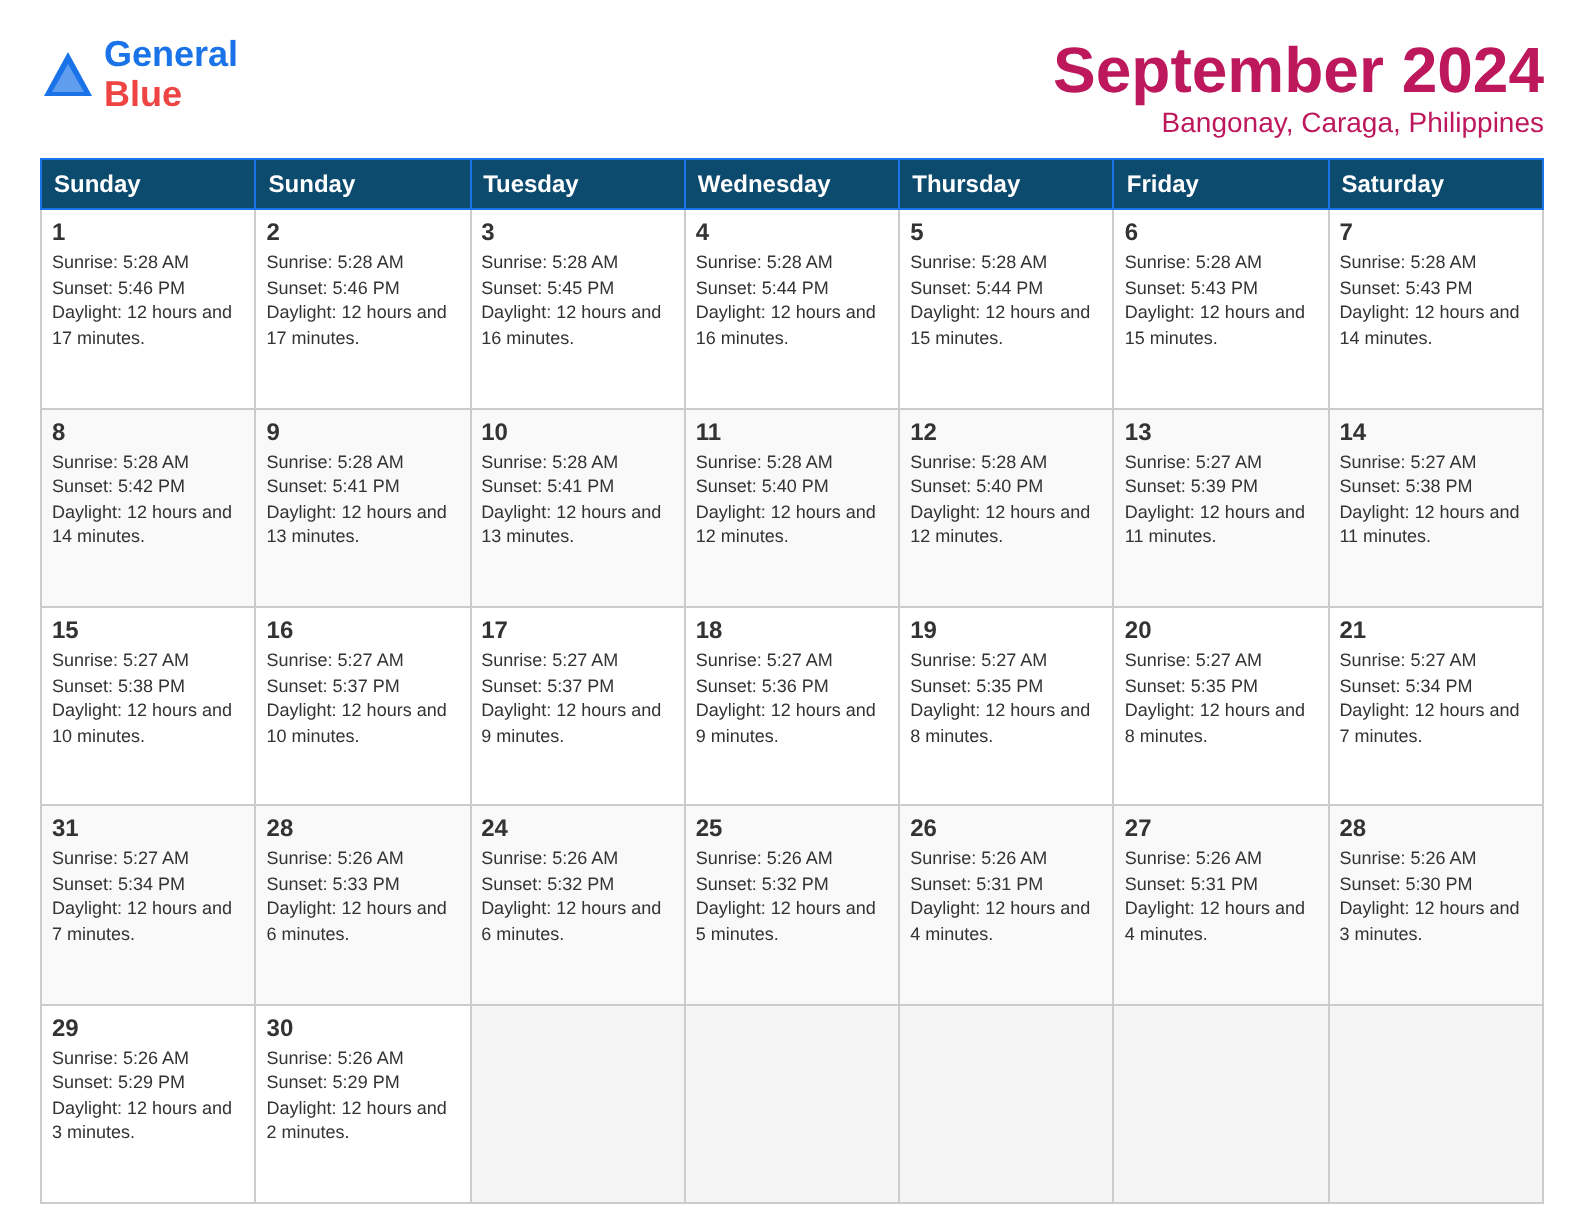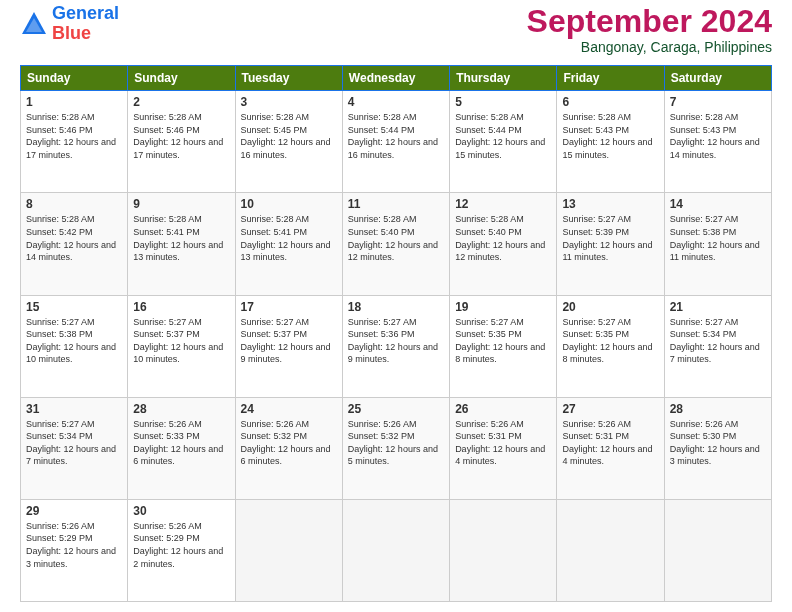--- a/index.html
+++ b/index.html
@@ -6,21 +6,21 @@
     body {
       font-family: Arial, sans-serif;
       background: #fff;
       width: 792px;
       height: 612px;
       overflow: hidden;
     }
     .page {
       width: 792px;
       height: 612px;
-      padding: 4px 20px 10px 20px;
+      padding: 18px 20px 10px 20px;
       display: flex;
       flex-direction: column;
     }
     .header {
       display: flex;
       justify-content: space-between;
       align-items: flex-start;
       margin-bottom: 10px;
     }
     .logo {
@@ -45,31 +45,31 @@
       text-align: right;
     }
     .month-title {
       font-size: 32px;
       font-weight: bold;
       color: #be185d;
       line-height: 1.1;
     }
     .location {
       font-size: 14px;
-      color: #14532d;
+      color: #be185d;
     }
     .calendar {
       flex: 1;
       border: 1px solid #ccc;
       border-collapse: collapse;
       width: 100%;
       table-layout: fixed;
     }
     .calendar th {
-      background: #4d7c0f;
+      background: #0c4a6e;
       color: #fff;
       font-size: 12px;
       font-weight: bold;
       text-align: left;
       padding: 5px 6px;
       border: 1px solid #1a73e8;
     }
     .calendar td {
       border: 1px solid #ccc;
       vertical-align: top;

